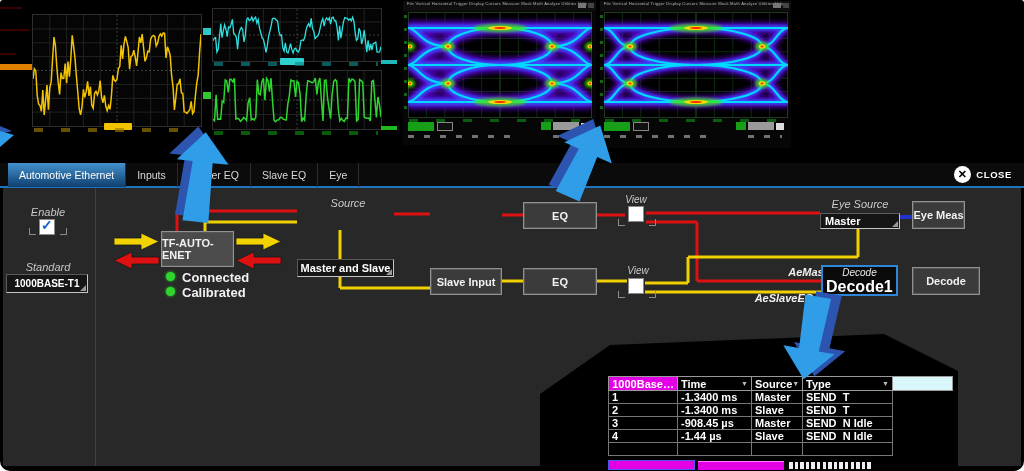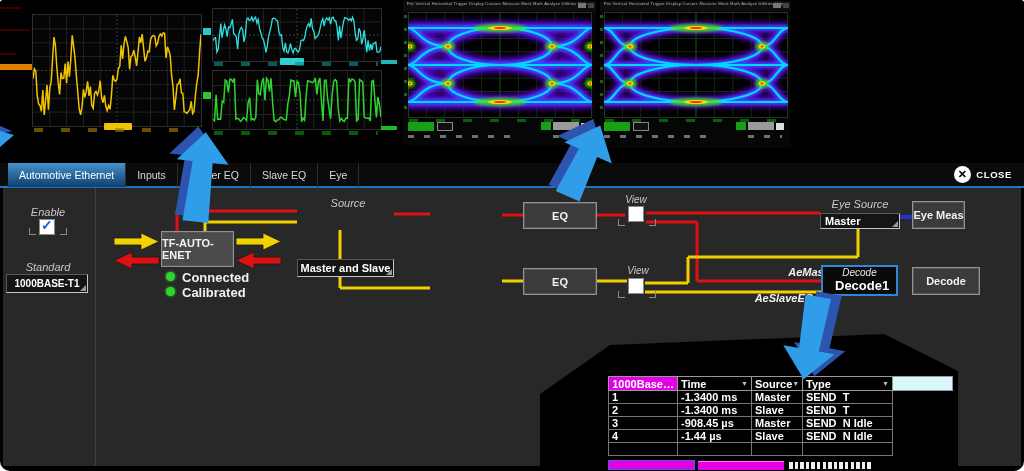--- a/index.html
+++ b/index.html
@@ -457,20 +457,23 @@
     <div class="tri"></div>
   </div>
   <div class="box" style="left:523px;top:202px;width:74px;height:27px;">
     <span>EQ</span>
   </div>
   <div class="lbl" style="left:621px;top:194px;width:30px;font-size:10px;">View</div>
   <div class="cb" style="left:628px;top:206px;width:16px;height:16px;"></div>
   <div class="brkL" style="left:618px;top:219px;"></div>
   <div class="brkR" style="left:649px;top:219px;"></div>
 
+  <div class="box" style="left:430px;top:268px;width:72px;height:27px;">
+    <span>Slave Input</span>
+  </div>
   <div class="box" style="left:523px;top:268px;width:74px;height:27px;">
     <span>EQ</span>
   </div>
   <div class="lbl" style="left:623px;top:265px;width:30px;font-size:10px;">View</div>
   <div class="cb" style="left:628px;top:278px;width:16px;height:16px;"></div>
   <div class="brkL" style="left:618px;top:291px;"></div>
   <div class="brkR" style="left:649px;top:291px;"></div>
 
   <div class="lbl" style="left:828px;top:198px;width:64px;">Eye Source</div>
   <div class="dd" style="left:820px;top:213px;width:80px;height:16px;justify-content:flex-start;padding-left:4px;">
@@ -478,21 +481,21 @@
     <div class="tri"></div>
   </div>
   <div class="box" style="left:912px;top:201px;width:53px;height:28px;">
     <span>Eye Meas</span>
   </div>
 
   <div class="lbl" style="left:745px;top:266px;width:72px;font-weight:bold;color:#f0f0f0;margin-left:40px;">AeMasterEQ</div>
   <div class="lbl" style="left:752px;top:292px;width:64px;font-weight:bold;color:#f0f0f0;">AeSlaveEQ</div>
   <div class="decodebox" style="left:821px;top:265px;width:77px;height:31px;">
     <div style="font-style:italic;font-size:10px;text-align:center;color:#e8e8e8;">Decode</div>
-    <div style="font-size:13px;font-weight:bold;padding-left:12px;">Decode1</div>
+    <div style="font-size:16px;font-weight:bold;padding-left:3px;">Decode1</div>
     <div class="tri"></div>
   </div>
   <div class="box" style="left:912px;top:267px;width:68px;height:28px;">
     <span>Decode</span>
   </div>
 
   <svg class="abs" width="1024" height="471" style="left:0;top:0;z-index:5;pointer-events:none;">
     <polygon points="540,471 540,394 610,345 884,334 958,371 958,471" fill="#000"></polygon>
   </svg>
 

